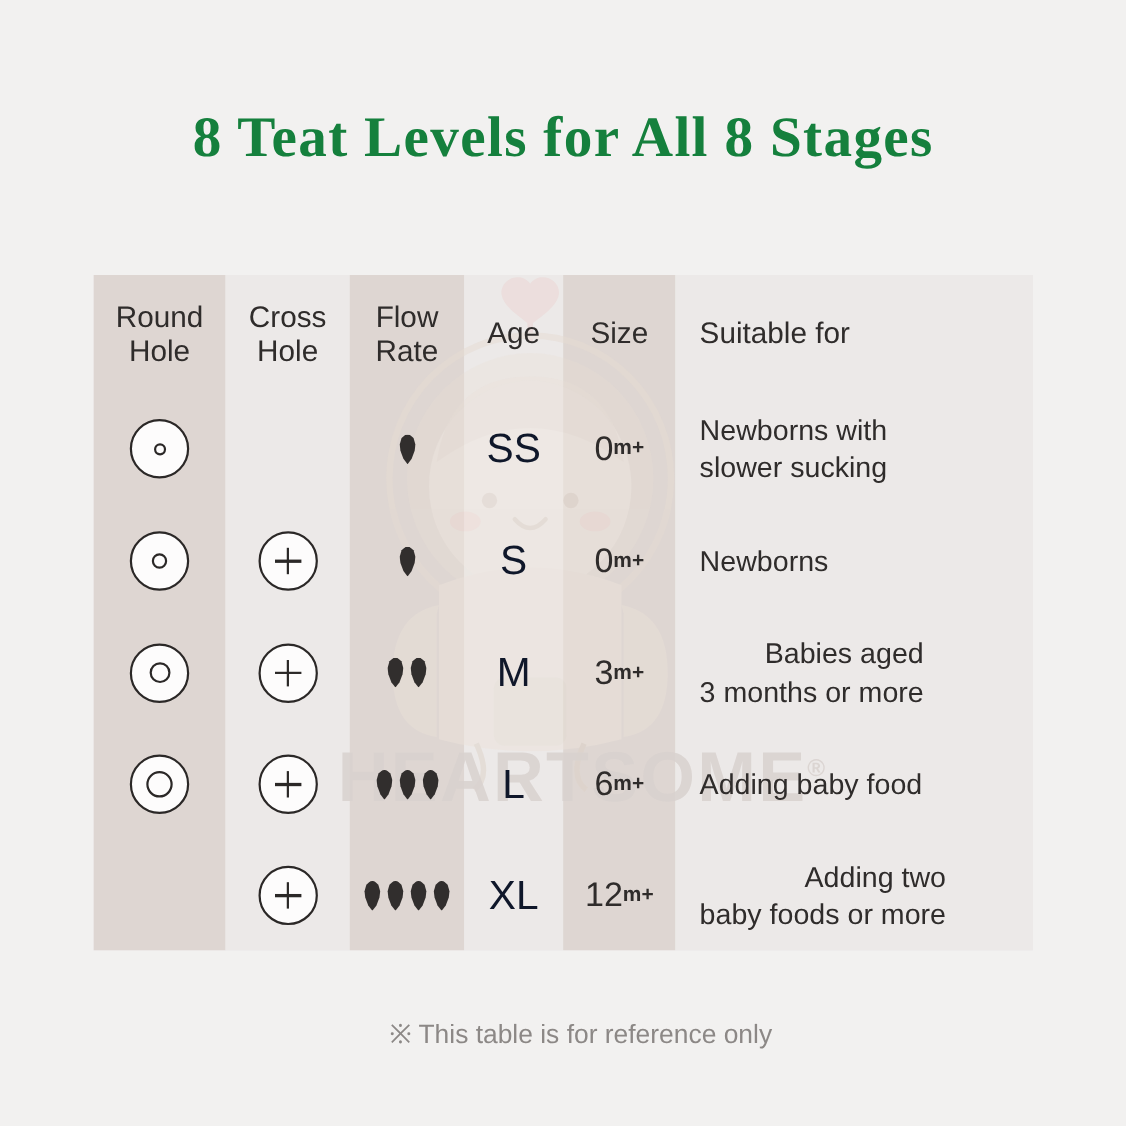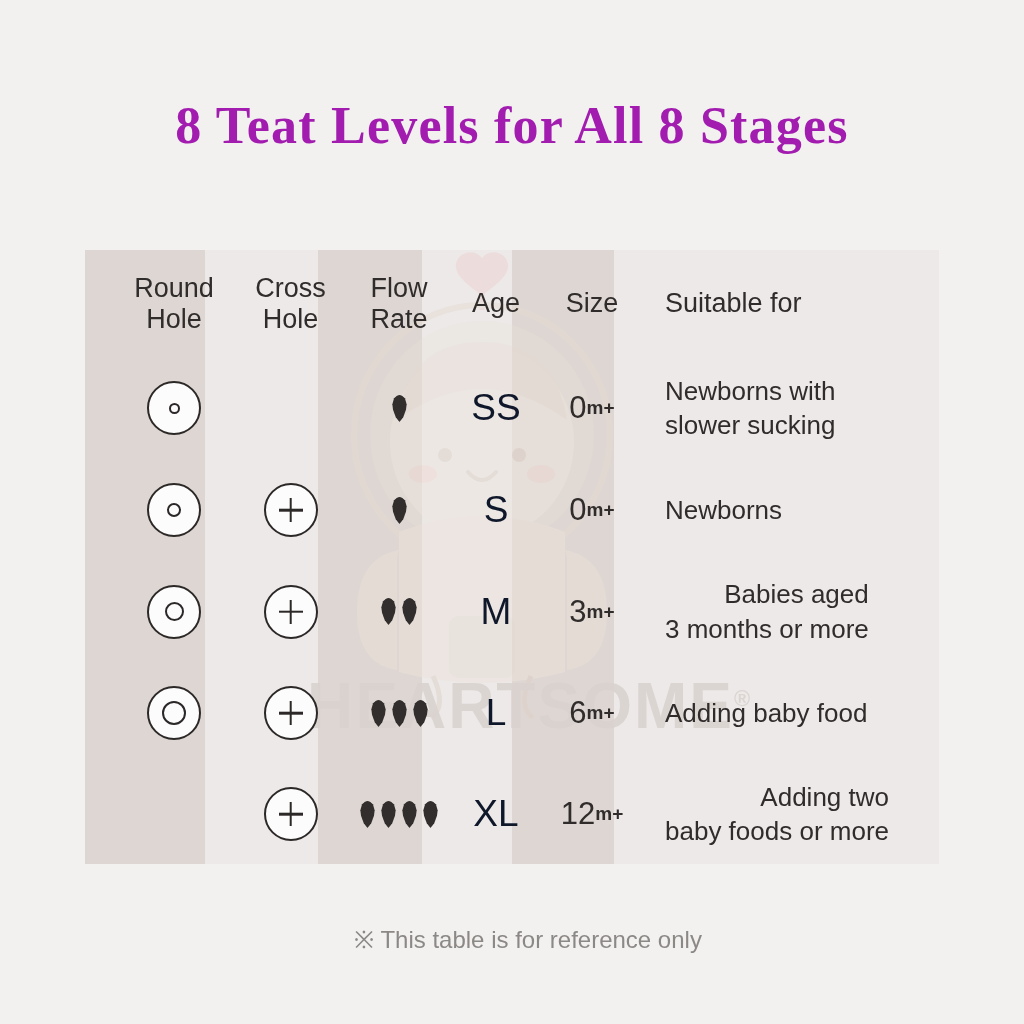--- a/index.html
+++ b/index.html
@@ -25,21 +25,21 @@
   .title {
     position: absolute;
     top: 96px;
     left: 0;
     width: 1024px;
     text-align: center;
     font-family: "Liberation Serif", "DejaVu Serif", serif;
     font-size: 52px;
     font-weight: bold;
     letter-spacing: 1.2px;
-    color: #a21caf;
+    color: #15803d;
   }
 
   
   .table-wrap {
     position: absolute;
     left: 85px;
     top: 250px;
     width: 854px;
     height: 614px;
     overflow: hidden;
@@ -93,21 +93,20 @@
 
   
   .grid {
     position: relative;
     z-index: 2;
     display: grid;
     grid-template-columns: 120px 113px 104px 90px 102px 325px;
     grid-template-rows: 107px 102px 102px 101px 102px 100px;
     width: 854px;
     height: 614px;
-    padding-left: 29px;
   }
 
   .cell {
     display: flex;
     align-items: center;
     justify-content: center;
     box-sizing: border-box;
     position: relative;
   }
 

